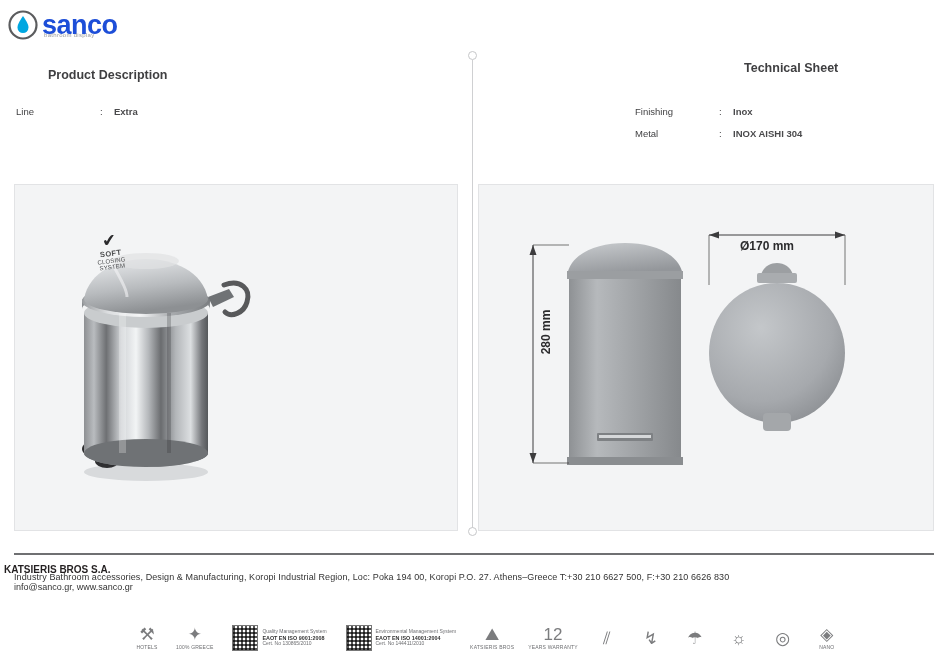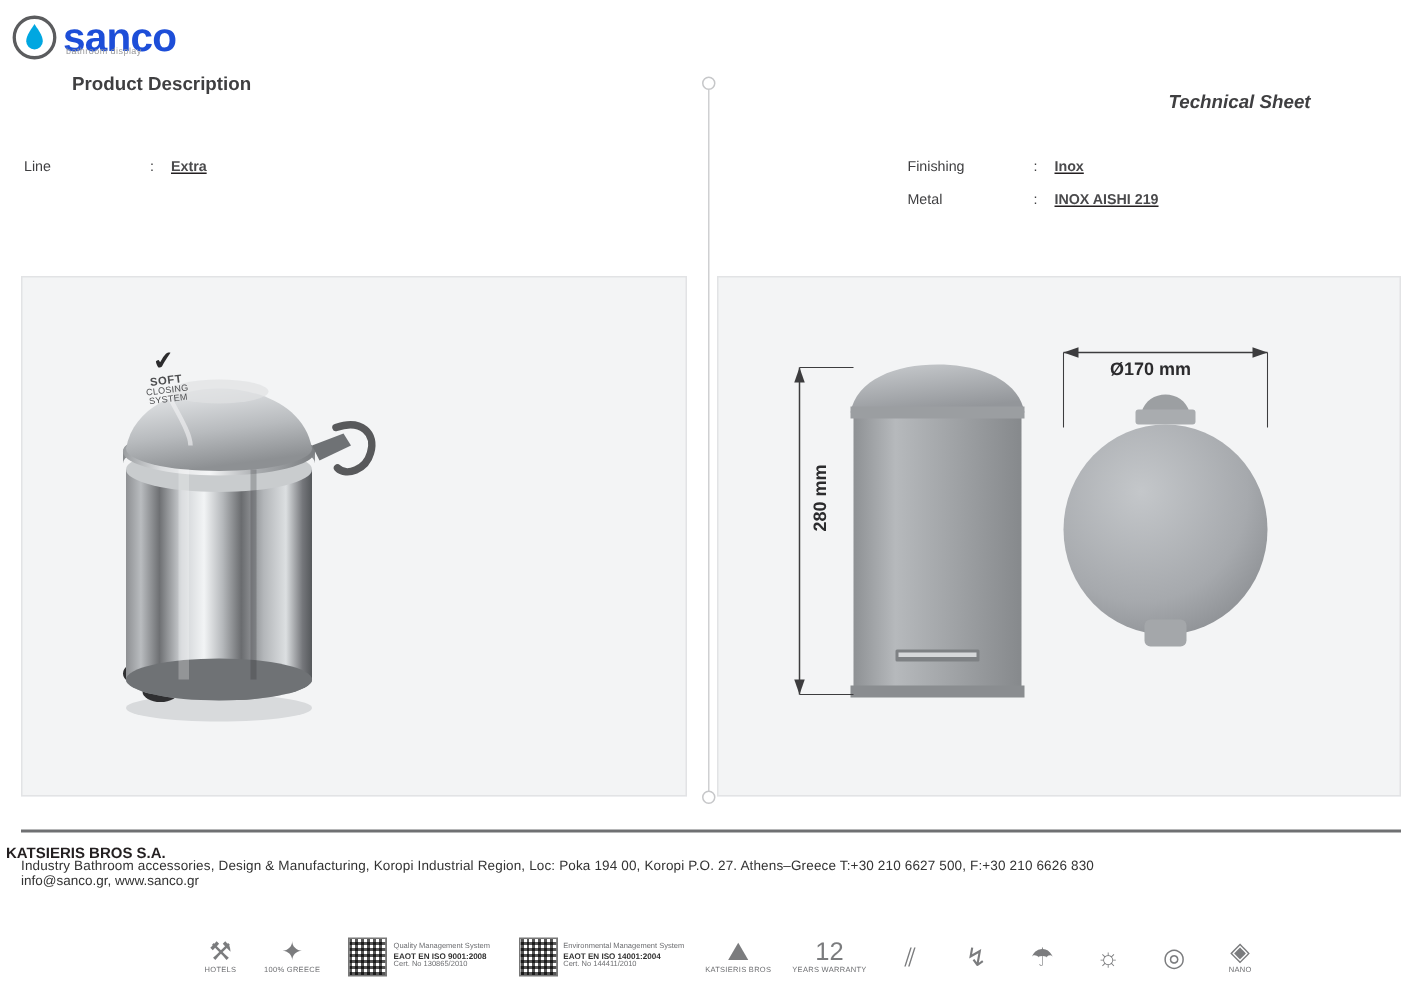--- a/index.html
+++ b/index.html
@@ -46,26 +46,26 @@
     letter-spacing: 0.3px;
   }
 
   
   .sect-title {
     position: absolute;
     font-size: 12.5px;
     font-weight: bold;
     color: #3f3f41;
   }
-  #title-left { left: 48px; top: 49px; }
-  #title-right { left: 779px; top: 61px; font-style: italic; }
+  #title-left { left: 48px; top: 68px; }
+  #title-right { left: 744px; top: 61px; }
 
   .left-specs { left: 16px; top: 106px; }
-  .right-specs { left: 605px; top: 106px; }
-  .spec-row { margin-bottom: 11px; font-size: 9.5px; text-decoration: underline; }
+  .right-specs { left: 635px; top: 106px; }
+  .spec-row { margin-bottom: 11px; font-size: 9.5px; }
   .spec-row .k { display: inline-block; width: 84px; color: #3f3f41; }
   .spec-row .c { display: inline-block; width: 14px; color: #3f3f41; }
   .spec-row .v { font-weight: bold; color: #4a4a4c; }
 
   
   .panel {
     position: absolute;
     background: #f3f4f5;
     border: 1px solid #e2e3e5;
   }
@@ -199,21 +199,21 @@
   <div class="spec-row">
     <span class="k">Line</span><span class="c">:</span><span class="v">Extra</span>
   </div>
 </div>
 
 <div class="right-specs" style="position:absolute;">
   <div class="spec-row">
     <span class="k">Finishing</span><span class="c">:</span><span class="v">Inox</span>
   </div>
   <div class="spec-row">
-    <span class="k">Metal</span><span class="c">:</span><span class="v">INOX AISHI 219</span>
+    <span class="k">Metal</span><span class="c">:</span><span class="v">INOX AISHI 304</span>
   </div>
 </div>
 
 <div id="divider"></div>
 <div class="div-dot" id="div-dot-top"></div>
 <div class="div-dot" id="div-dot-bottom"></div>
 
 <div class="panel" id="panel-left">
   <svg width="444" height="347" viewBox="0 0 444 347">
     <defs>

